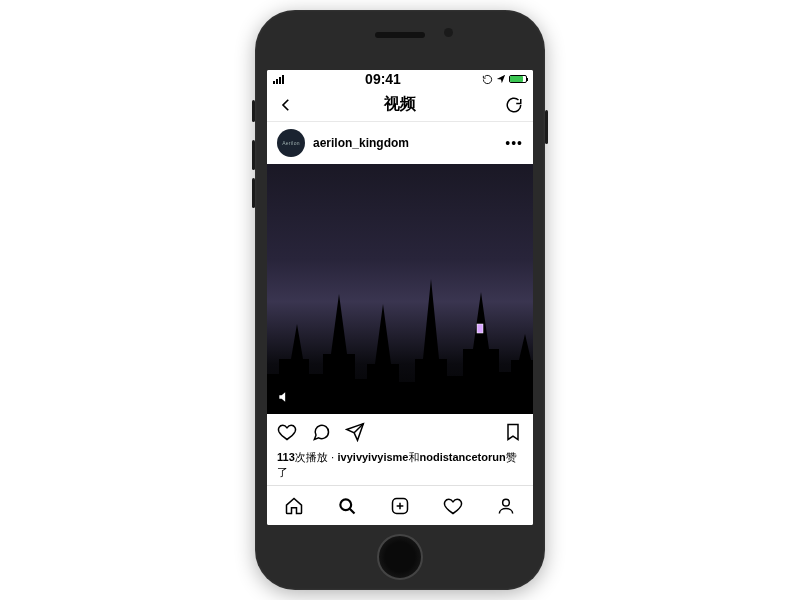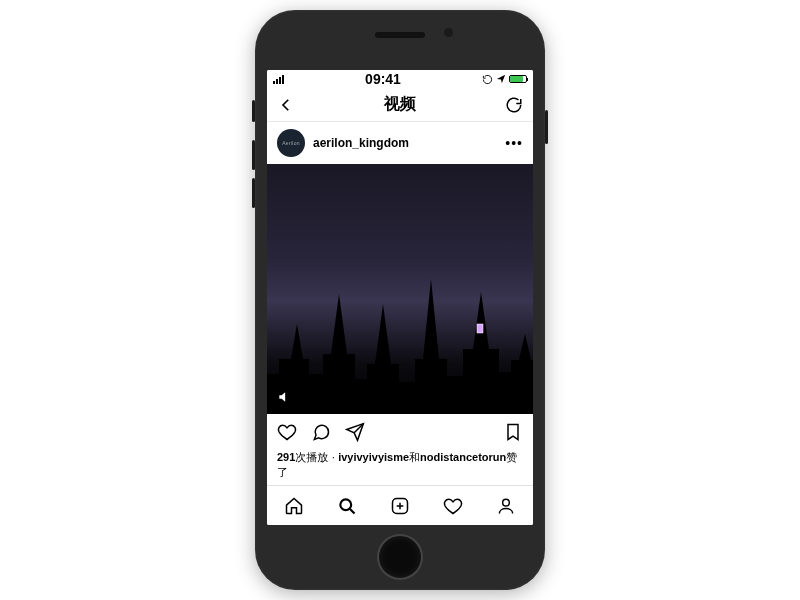--- a/index.html
+++ b/index.html
@@ -249,21 +249,21 @@
       <div class="spacer"></div>
       <span class="icon-btn">
         <svg viewBox="0 0 24 24">
             <path d="M6 3h12v18l-6-4-6 4V3z"></path>
           </svg>
       </span>
     </div>
 
     <div class="meta">
       <div class="plays">
-        <b>291</b><span>次播放</span><span> · </span><b>ivyivyivyisme</b><span>和</span><b>nodistancetorun</b><span>赞了</span>
+        <b>113</b><span>次播放</span><span> · </span><b>ivyivyivyisme</b><span>和</span><b>nodistancetorun</b><span>赞了</span>
       </div>
       <div class="caption">
         <b>aerilon_kingdom</b><span> Lilith, the Wizard just inform you about a prophecy of a magical object, powerful enough to crush your kingdom. Will you be able to find it and destroy it before it's too late? Start the</span>
       </div>
     </div>
 
     <div class="tab-bar">
       <span class="icon-btn">
         <svg viewBox="0 0 24 24">
             <path d="M3 11 12 3l9 8v9a1 1 0 0 1-1 1h-5v-7h-6v7H4a1 1 0 0 1-1-1v-9z"></path>

